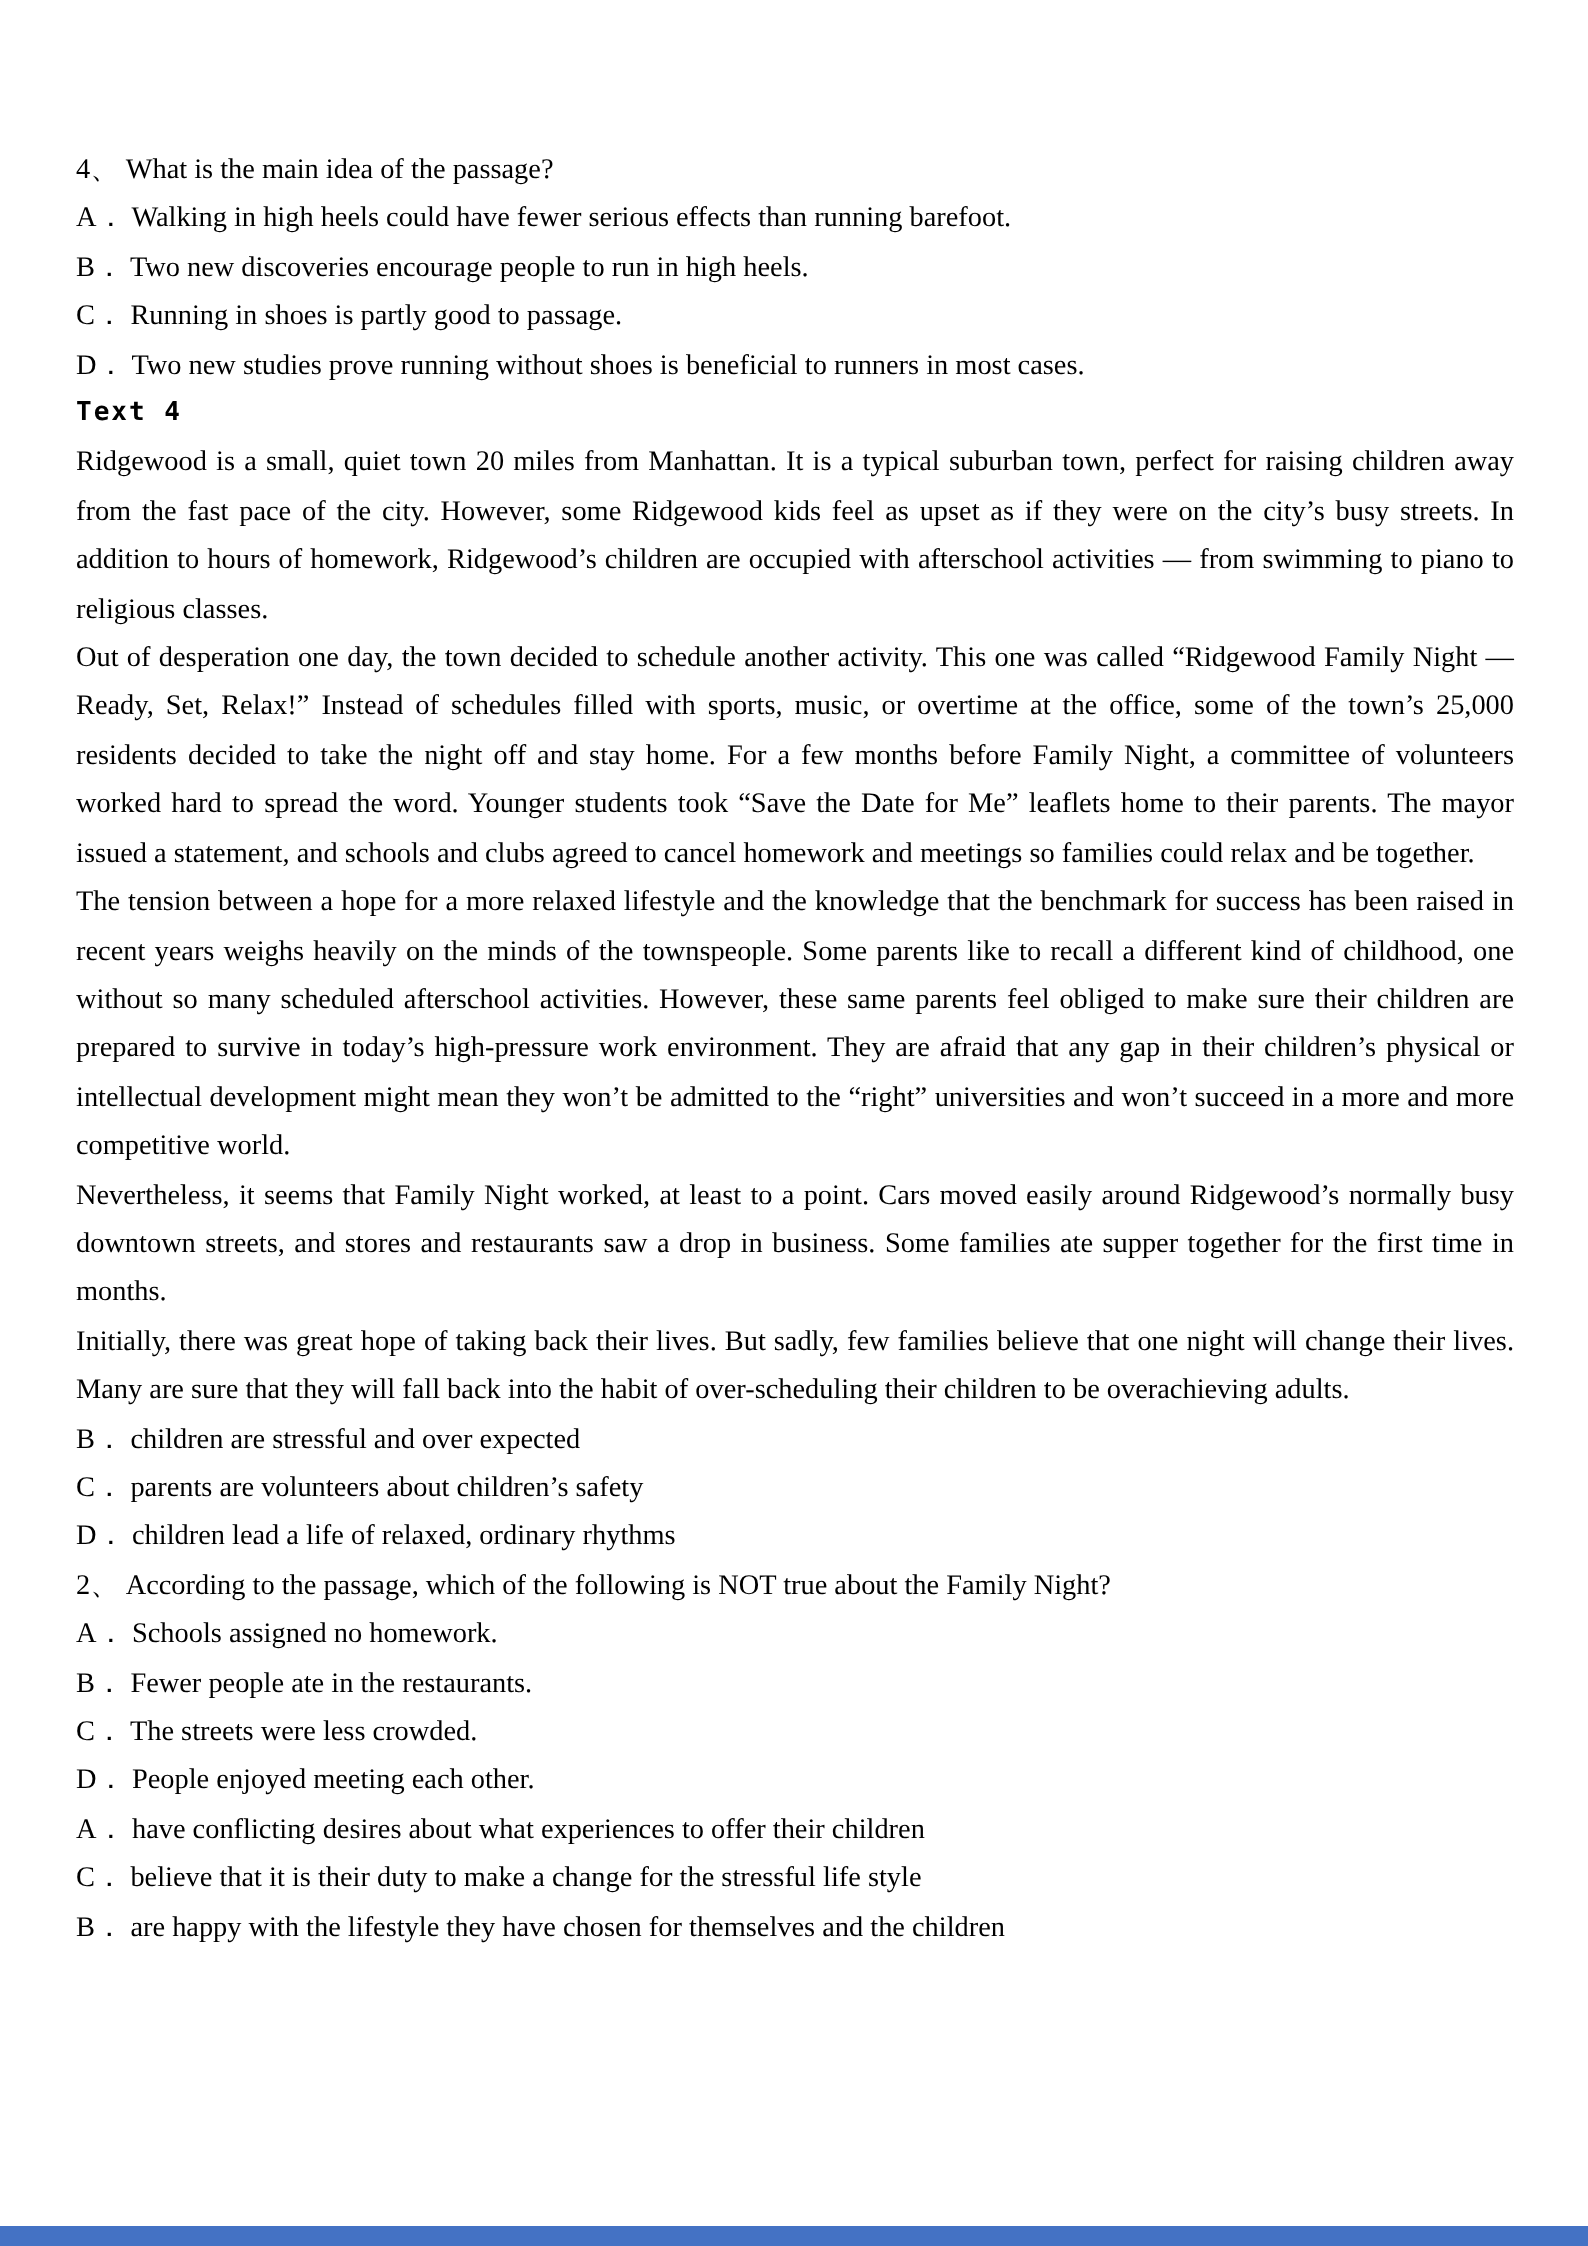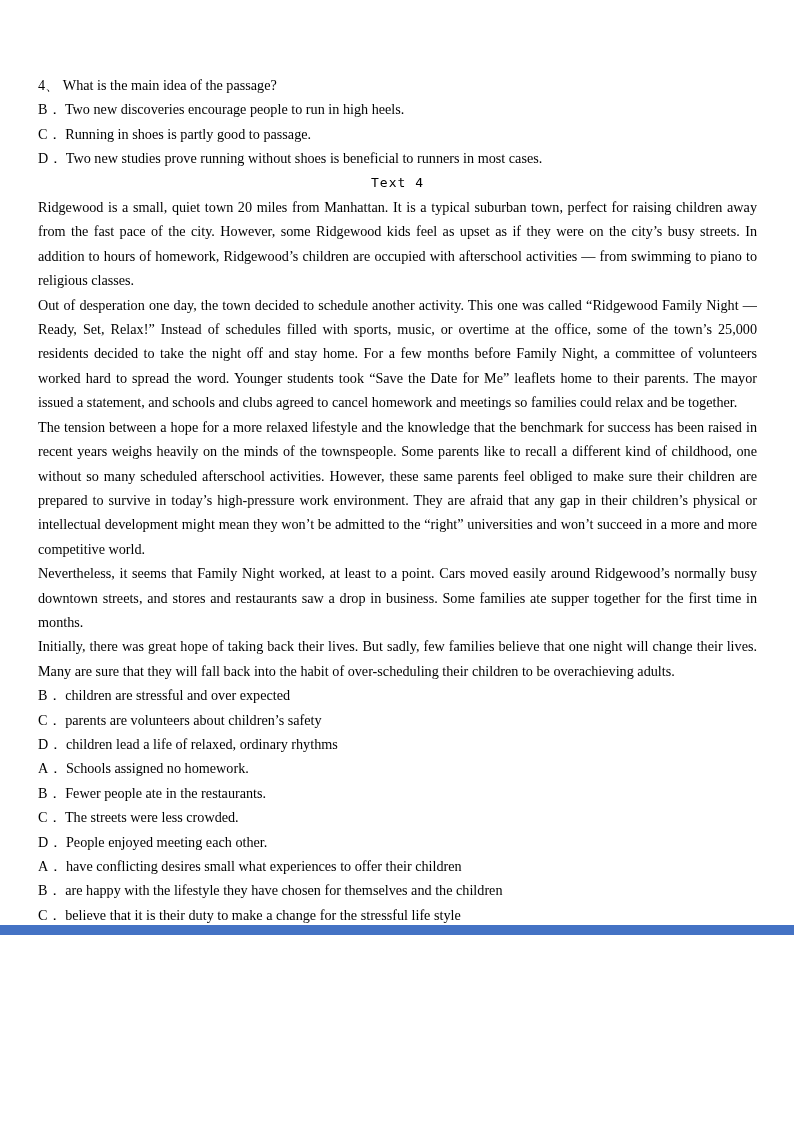--- a/index.html
+++ b/index.html
@@ -9,40 +9,40 @@
     width: 794px;
     height: 1123px;
     position: relative;
     font-family: "Liberation Serif", "DejaVu Serif", serif;
     color: #000000;
   }
   .page {
     position: absolute;
     top: 0; left: 0;
     width: 794px;
-    height: 935px;
+    height: 1123px;
     background: #ffffff;
     overflow: hidden;
   }
   .content {
     position: absolute;
     top: 73px;
     left: 38px;
     right: 37px;
     font-size: 14.2px;
     line-height: 24.4px;
   }
   .q-line {
     white-space: normal;
     text-align: left;
   }
   .passage-title {
-    text-align: center;
+    text-align: left;
     font-family: "DejaVu Sans Mono", "Liberation Mono", monospace;
-    font-weight: normal;
+    font-weight: bold;
     font-size: 13px;
     line-height: 24.4px;
     letter-spacing: 1px;
   }
   .para {
     text-align: justify;
   }
   .footer-bar {
     position: absolute;
     left: 0;
@@ -53,48 +53,50 @@
   }
 </style>
 </head>
 <body>
 
 <div class="page">
   <div class="content">
 
     <div class="q-block">
       <div class="q-line">4、 What is the main idea of the passage?</div>
+      <div class="q-line">A． Walking in high heels could have fewer serious effects than running barefoot.</div>
       <div class="q-line">B． Two new discoveries encourage people to run in high heels.</div>
       <div class="q-line">C． Running in shoes is partly good to passage.</div>
       <div class="q-line">D． Two new studies prove running without shoes is beneficial to runners in most cases.</div>
     </div>
 
     <div class="passage-title">Text 4</div>
 
     <p class="para">Ridgewood is a small, quiet town 20 miles from Manhattan. It is a typical suburban town, perfect for raising children away from the fast pace of the city. However, some Ridgewood kids feel as upset as if they were on the city’s busy streets. In addition to hours of homework, Ridgewood’s children are occupied with afterschool activities — from swimming to piano to religious classes.</p>
     <p class="para">Out of desperation one day, the town decided to schedule another activity. This one was called “Ridgewood Family Night — Ready, Set, Relax!” Instead of schedules filled with sports, music, or overtime at the office, some of the town’s 25,000 residents decided to take the night off and stay home. For a few months before Family Night, a committee of volunteers worked hard to spread the word. Younger students took “Save the Date for Me” leaflets home to their parents. The mayor issued a statement, and schools and clubs agreed to cancel homework and meetings so families could relax and be together.</p>
     <p class="para">The tension between a hope for a more relaxed lifestyle and the knowledge that the benchmark for success has been raised in recent years weighs heavily on the minds of the townspeople. Some parents like to recall a different kind of childhood, one without so many scheduled afterschool activities. However, these same parents feel obliged to make sure their children are prepared to survive in today’s high-pressure work environment. They are afraid that any gap in their children’s physical or intellectual development might mean they won’t be admitted to the “right” universities and won’t succeed in a more and more competitive world.</p>
     <p class="para">Nevertheless, it seems that Family Night worked, at least to a point. Cars moved easily around Ridgewood’s normally busy downtown streets, and stores and restaurants saw a drop in business. Some families ate supper together for the first time in months.</p>
     <p class="para">Initially, there was great hope of taking back their lives. But sadly, few families believe that one night will change their lives. Many are sure that they will fall back into the habit of over-scheduling their children to be overachieving adults.</p>
 
     <div class="q-block">
       <div class="q-line">B． children are stressful and over expected</div>
       <div class="q-line">C． parents are volunteers about children’s safety</div>
       <div class="q-line">D． children lead a life of relaxed, ordinary rhythms</div>
     </div>
 
     <div class="q-block">
+      <div class="q-line">2、 According to the passage, which of the following is NOT true about the Family Night?</div>
       <div class="q-line">A． Schools assigned no homework.</div>
       <div class="q-line">B． Fewer people ate in the restaurants.</div>
       <div class="q-line">C． The streets were less crowded.</div>
       <div class="q-line">D． People enjoyed meeting each other.</div>
     </div>
 
     <div class="q-block">
-      <div class="q-line">A． have conflicting desires small what experiences to offer their children</div>
+      <div class="q-line">A． have conflicting desires about what experiences to offer their children</div>
+      <div class="q-line">C． believe that it is their duty to make a change for the stressful life style</div>
       <div class="q-line">B． are happy with the lifestyle they have chosen for themselves and the children</div>
-      <div class="q-line">C． believe that it is their duty to make a change for the stressful life style</div>
     </div>
 
   </div>
 
   <div class="footer-bar" style="background-color: rgb(68, 114, 196);"></div>
 </div>
 
 </body></html>

